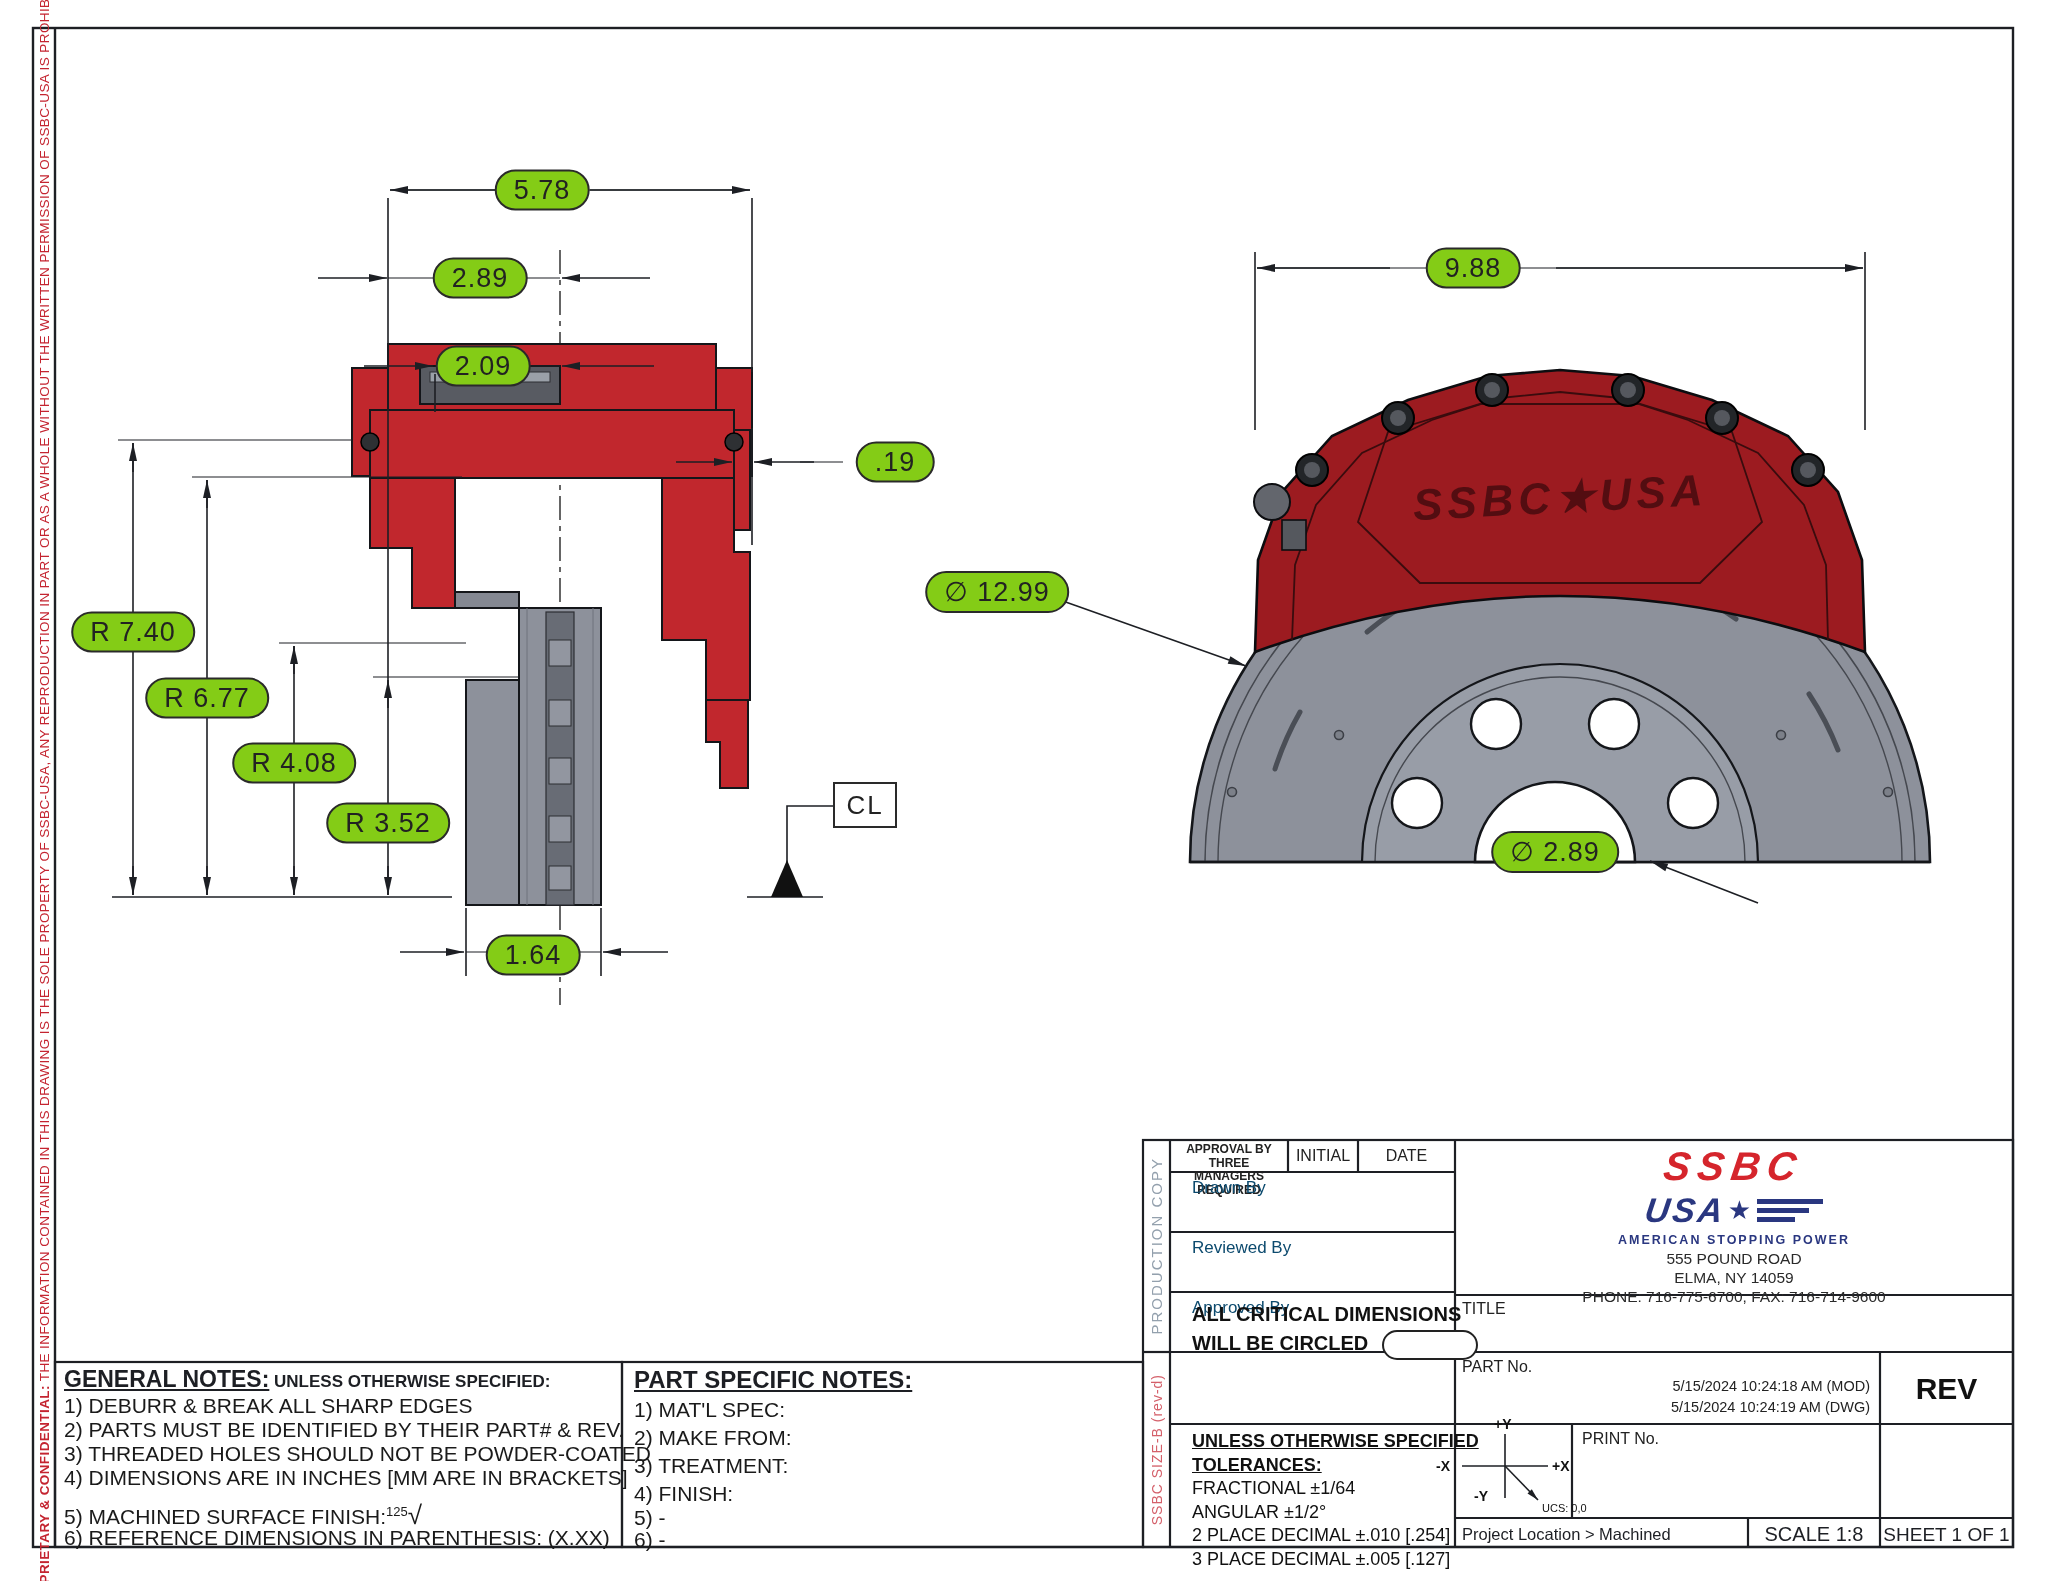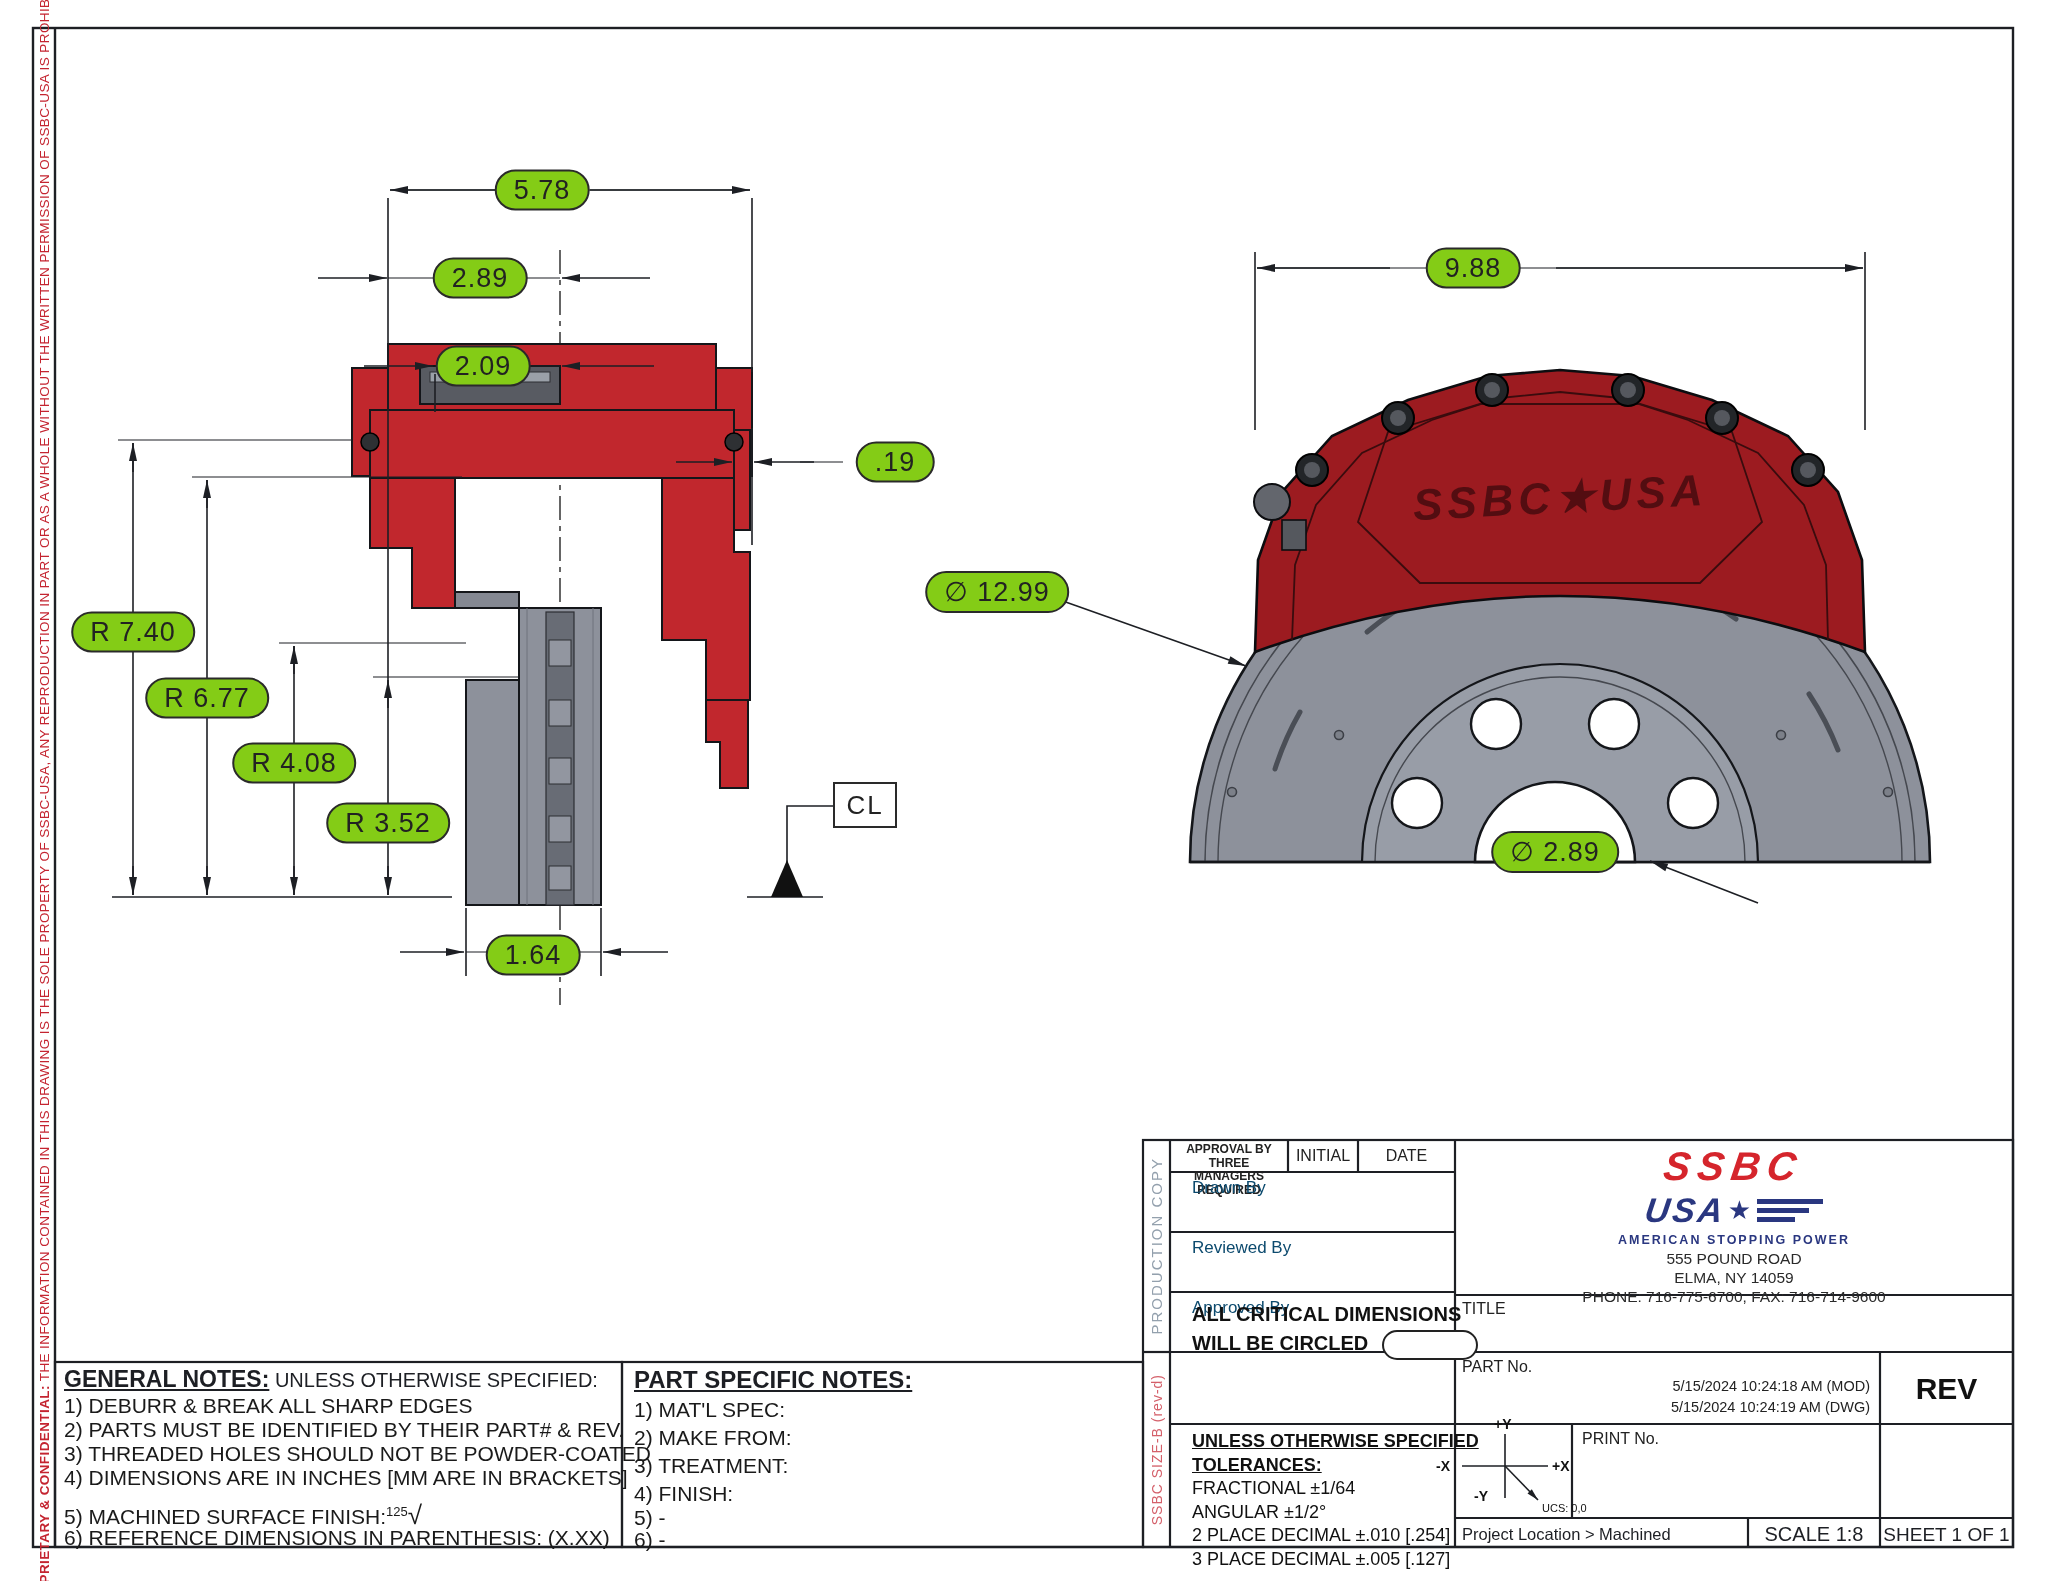--- a/index.html
+++ b/index.html
@@ -41,21 +41,21 @@
   .crit{font-size:20px;font-weight:bold;color:#111;line-height:29px;}
   .pill{display:inline-block;width:92px;height:26px;border:2.5px solid #222;border-radius:18px;vertical-align:middle;margin-left:14px;background:#fff;}
   .tol{font-size:18px;line-height:23.5px;color:#111;}
   .tol .hd{font-weight:bold;text-decoration:underline;}
   .rev{font-size:30px;font-weight:bold;color:#111;}
   .dates{font-size:14.5px;line-height:21px;color:#222;text-align:right;margin-top:16px;}
   .ucslab{position:absolute;font-size:14px;font-weight:bold;color:#111;z-index:4;}
   .ucsorigin{position:absolute;font-size:11px;color:#111;z-index:4;}
   
   .gn-title{font-size:23px;font-weight:bold;text-decoration:underline;}
-  .gn-sub{font-size:20px;font-weight:normal;}
+  .gn-sub{font-size:17px;font-weight:bold;}
   .note{position:absolute;font-size:21px;color:#1a1a1a;z-index:4;white-space:nowrap;}
   .fin sup{font-size:13px;}
   .fin .chk{font-size:26px;}
   
   .cal-logo{position:absolute;left:1560px;top:497px;transform:translate(-50%,-50%) rotate(-3deg);
      font-size:44px;font-weight:900;font-style:italic;letter-spacing:5px;color:#530d11;z-index:3;white-space:nowrap;}
 </style>
 </head>
 <body>
 

